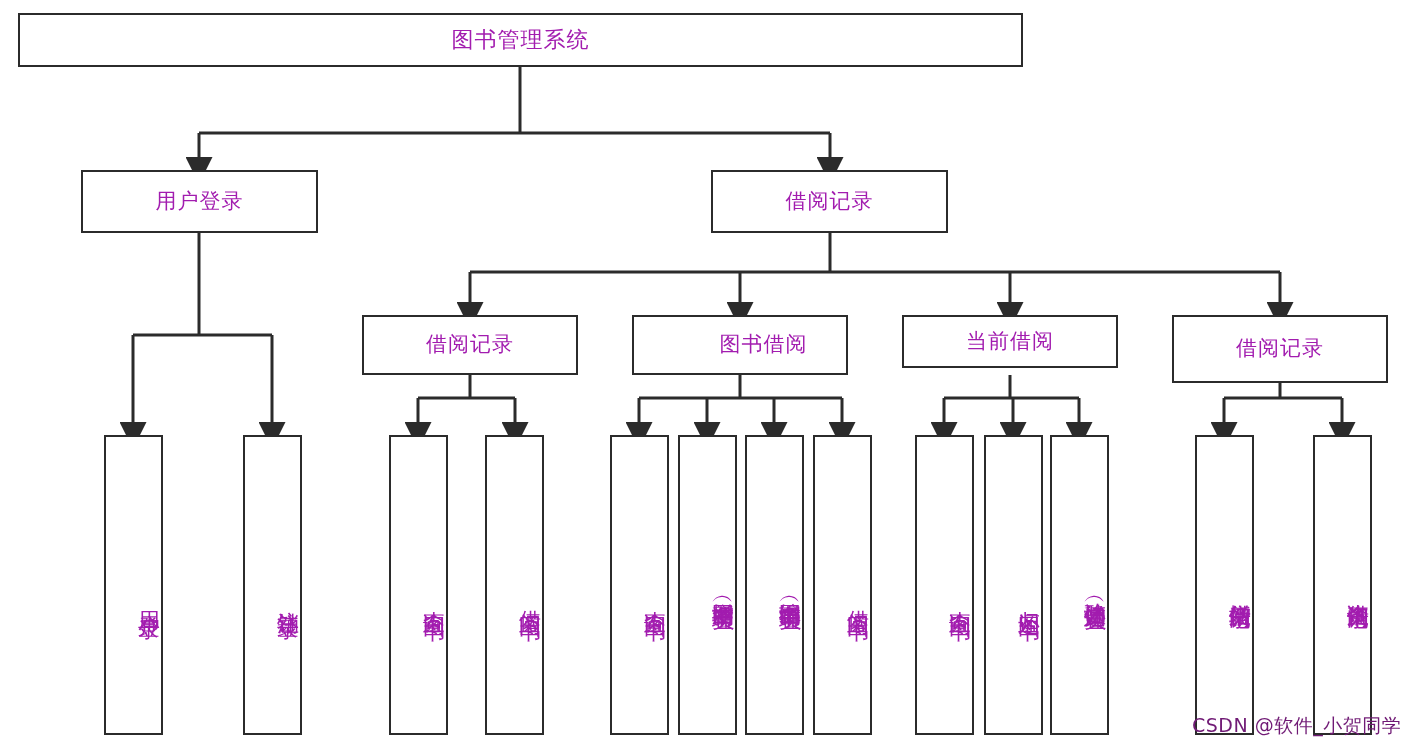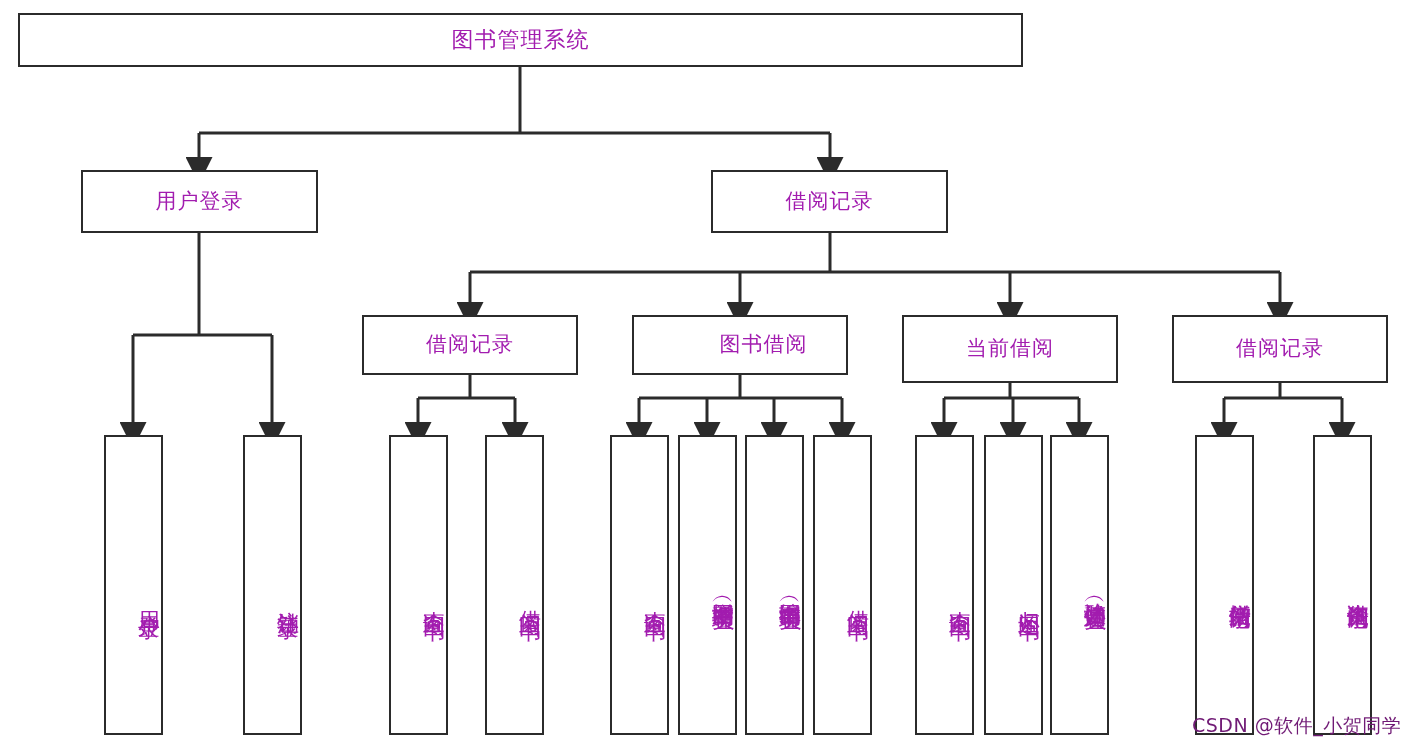--- a/index.html
+++ b/index.html
@@ -136,21 +136,21 @@
   <div class="node h" style="left:711px; top:170px; width:237px; height:63px;">
     <span>借阅记录</span>
   </div>
 
   <div class="node h" style="left:362px; top:315px; width:216px; height:60px;">
     <span>借阅记录</span>
   </div>
   <div class="node h" style="left:632px; top:315px; width:216px; height:60px;padding-left:47px;">
     <span>图书借阅</span>
   </div>
-  <div class="node h" style="left:902px; top:315px; width:216px; height:68px;">
+  <div class="node h" style="left:902px; top:315px; width:216px; height:53px;">
     <span>当前借阅</span>
   </div>
   <div class="node h" style="left:1172px; top:315px; width:216px; height:68px;">
     <span>借阅记录</span>
   </div>
 
   <div class="node leaf" style="left:104px; top:435px; width:59px; height:300px;">
     <span class="leaf-text">用户登录</span>
   </div>
   <div class="node leaf" style="left:243px; top:435px; width:59px; height:300px;">

